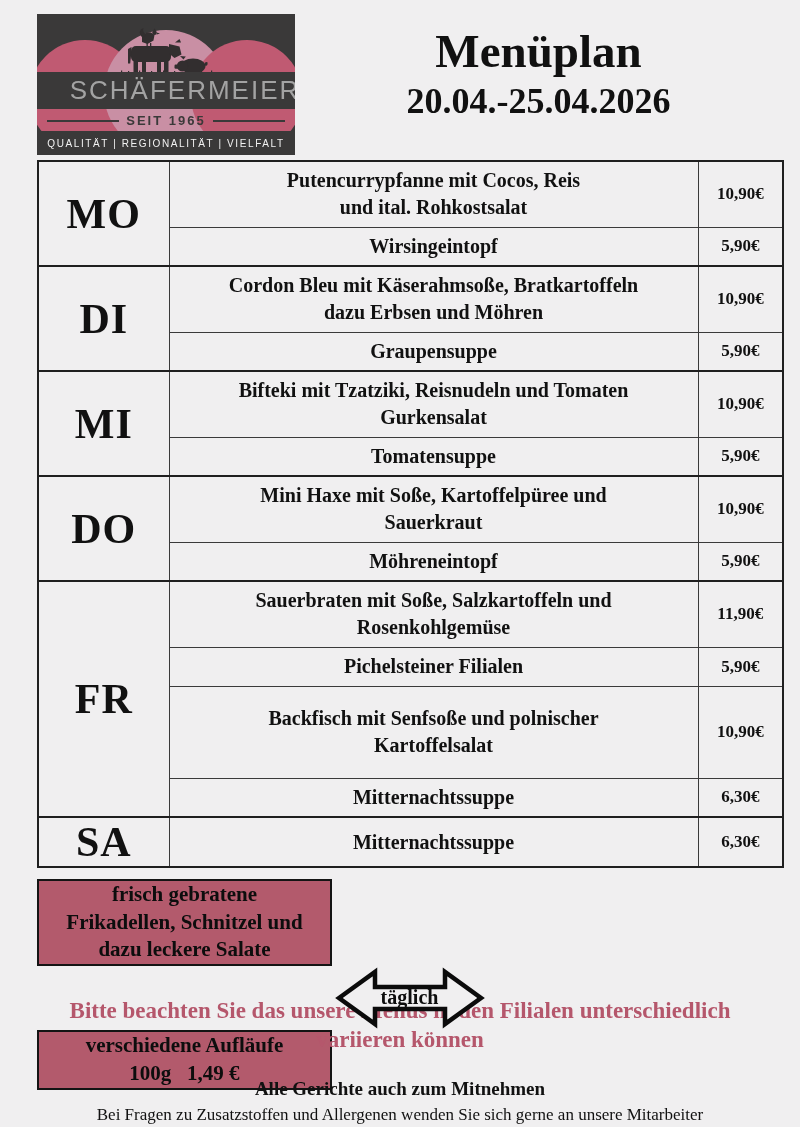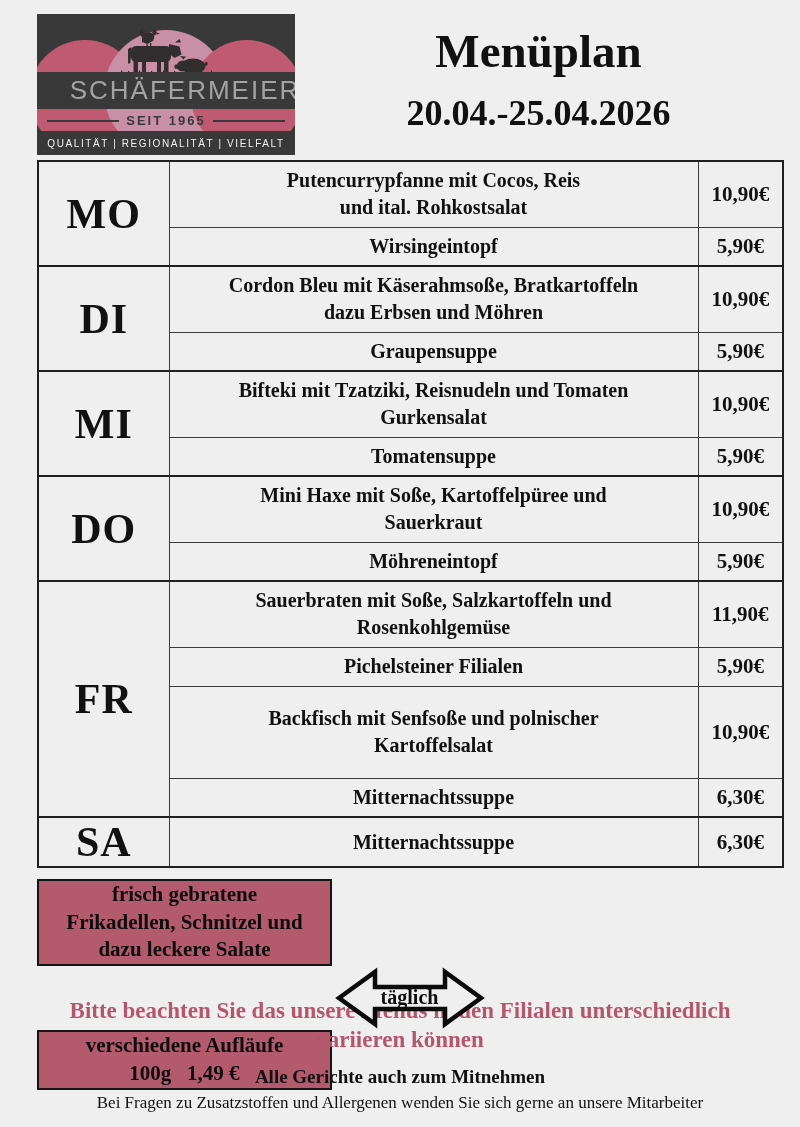--- a/index.html
+++ b/index.html
@@ -23,49 +23,49 @@
   .since-row .rule { flex:1; height:2px; background:#3a3939; }
   .since-text { color:#3a3939; font-family:"Liberation Sans", sans-serif; font-size:13px;
                 font-weight:bold; letter-spacing:2px; white-space:nowrap; }
   .tagline-band { position:absolute; bottom:0; left:0; right:0; height:24px; background:#3a3939;
                   display:flex; align-items:center; justify-content:center; }
   .tagline-text { color:#f2f2f2; font-family:"Liberation Sans", sans-serif; font-size:10px;
                   letter-spacing:1.6px; white-space:nowrap; }
 
   .title-wrap { flex:1; text-align:center; padding-top:12px; }
   .title { font-size:47px; font-weight:bold; line-height:1.1; }
-  .date-range { font-size:36px; font-weight:bold; line-height:1.2; margin-top:14px; }
+  .date-range { font-size:36px; font-weight:bold; line-height:1.2; margin-top:2px; }
 
   
   table.menu { margin:5px 18px 0 37px; width:745px; border-collapse:collapse; table-layout:fixed;
                border:2.5px solid #1f1f1f; }
   td { border:1.5px solid #3a3a3a; text-align:center; vertical-align:middle; }
   tr.block-start td { border-top:2.5px solid #1f1f1f; }
   td.day   { font-size:42px; font-weight:bold; letter-spacing:1px; }
   td.dish  { font-size:20px; font-weight:bold; white-space:pre-wrap; line-height:1.35; padding:2px 8px; }
-  td.price { font-size:21px; font-weight:bold;margin-left:16px; }
+  td.price { font-size:17px; font-weight:bold;margin-left:16px; }
   tr.tall  { height:66px; }
   tr.short { height:39px; }
   tr.xtall { height:92px; }
   tr.sa    { height:43px; }
 
   
   .promos { display:flex; margin:11px 18px 0 37px; height:115px;flex-direction:column; }
   .promo-box { width:295px; background:#b35a6c; border:2px solid #141414; display:flex;
                align-items:center; justify-content:center; text-align:center;
                font-weight:bold; font-size:21px; line-height:1.32; white-space:pre-wrap; color:#0d0d0d; }
   .arrow-wrap { flex:1; display:flex; align-items:center; justify-content:center; position:relative; }
   .arrow-label { position:absolute; top:50%; left:50%; transform:translate(-50%,-52%);
                  font-weight:bold; font-size:20px; color:#0d0d0d; }
 
   
   .footer { text-align:center; }
   .notice { margin-top:3px; color:#b5576c; font-weight:bold; font-size:23px; line-height:1.26;
             white-space:pre-wrap; }
-  .takeaway { margin-top:11px; font-weight:bold; font-size:19px; }
+  .takeaway { margin-top:23px; font-weight:bold; font-size:19px; }
   .allergy { margin-top:5px; font-size:17px; }
 </style>
 </head>
 <body>
 
 <div class="page">
 
   <div class="header">
     <div class="logo">
       <div class="circle c-left"></div>

